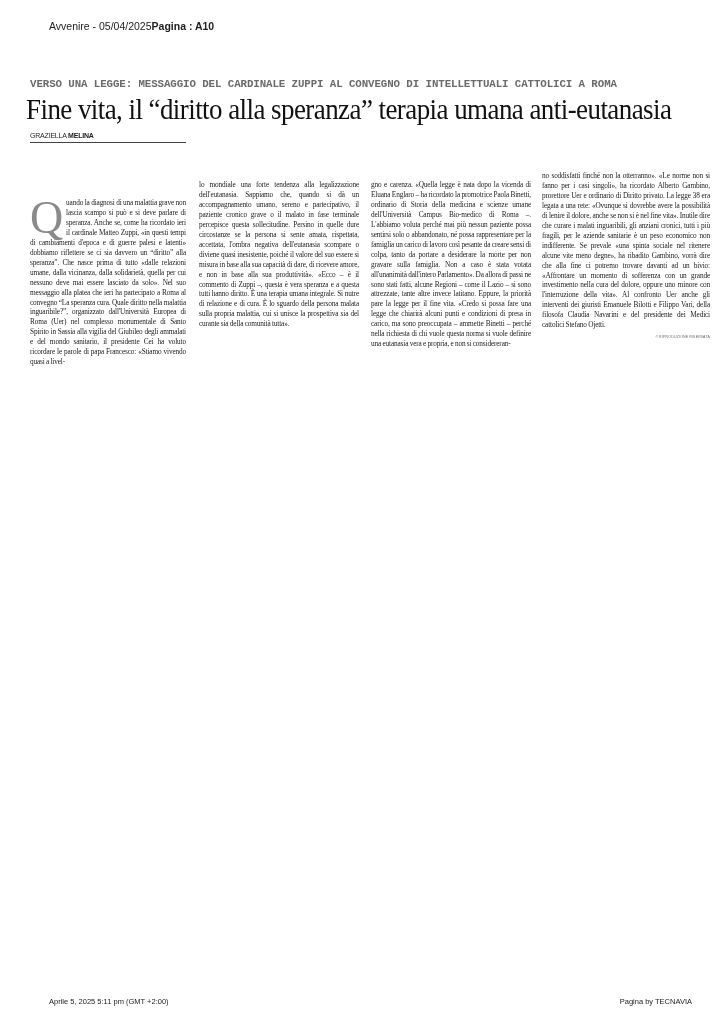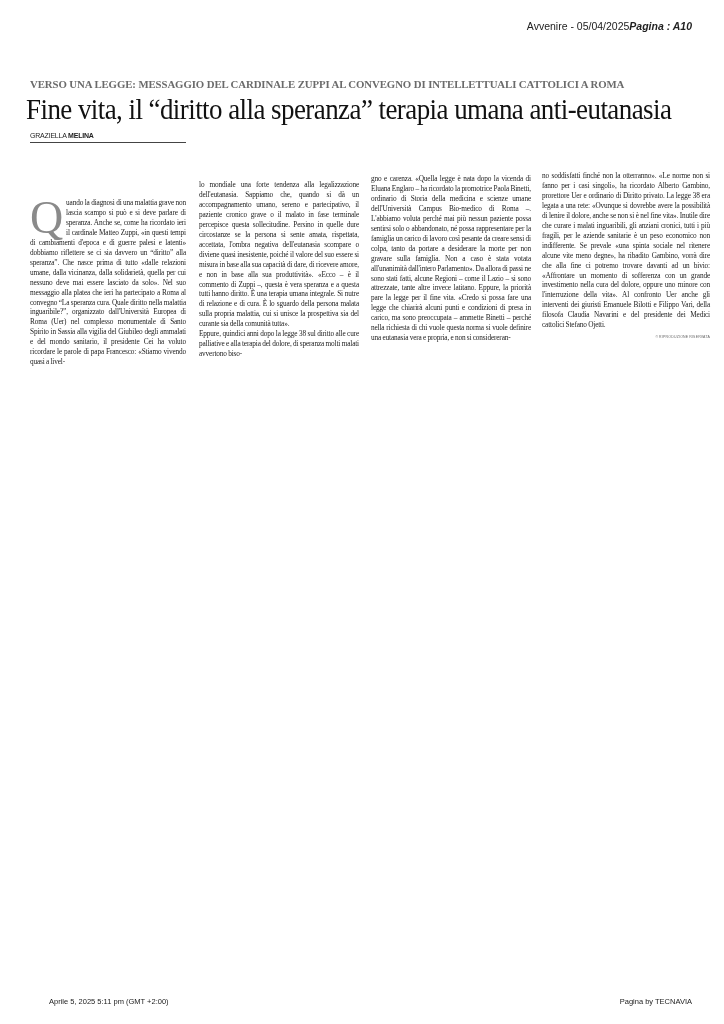--- a/index.html
+++ b/index.html
@@ -1,27 +1,27 @@
 <!DOCTYPE html>
 <html><head>
   <meta charset="utf-8">
   <style>
     html, body { margin: 0; padding: 0; background: #ffffff; }
     body { width: 724px; height: 1024px; position: relative; overflow: hidden; font-family: "Liberation Sans", sans-serif; color: #1a1a1a; }
-    .page-header { position: absolute; top: 20px; left: 49px; right: 32px; height: 16px; display: flex; justify-content: flex-end; font-family: "Liberation Sans", sans-serif; font-size: 10.5px; color: #222; }
-    .page-header .page-num { font-weight: bold; font-style: italic; }
-    .kicker { position: absolute; top: 78px; left: 30px; width: 680px; font-family: Liberation Serif, serif; font-weight: bold; font-size: 10.8px; color: #6b6b6b; letter-spacing: -0.1px; white-space: nowrap; }
+    .page-header { position: absolute; top: 20px; left: 49px; right: 32px; height: 16px; display: flex; justify-content: flex-start; font-family: "Liberation Sans", sans-serif; font-size: 10.5px; color: #222; }
+    .page-header .page-num { font-weight: bold; }
+    .kicker { position: absolute; top: 78px; left: 30px; width: 680px; font-family: Liberation Mono, monospace; font-weight: bold; font-size: 10.8px; color: #6b6b6b; letter-spacing: -0.1px; white-space: nowrap; }
     .headline { position: absolute; top: 92px; left: 26px; width: 690px; font-family: "Liberation Serif", serif; font-size: 29px; line-height: 34px; color: #111; white-space: nowrap; letter-spacing: -0.6px; transform: scaleX(0.93); transform-origin: left top; }
     .byline { position: absolute; top: 132px; left: 30px; width: 156px; font-family: "Liberation Sans", sans-serif; font-size: 7px; color: #222; border-bottom: 1px solid #444; padding-bottom: 3px; letter-spacing: -0.2px; }
     .byline b { font-weight: bold; }
     .col { position: absolute; font-family: "Liberation Serif", serif; font-size: 7.3px; line-height: 9.95px; color: #1c1c1c; text-align: justify; letter-spacing: -0.15px; word-spacing: -0.3px; margin-top: 45px; }
     .col p { margin: 0; text-indent: 0; }
     .col1 { top: 153px; left: 30px; width: 156px; }
     .col2 { top: 135px; left: 199px; width: 160px; }
-    .col3 { top: 129px; left: 371px; width: 160px; }
+    .col3 { top: 135px; left: 371px; width: 160px; }
     .col4 { top: 126px; left: 542px; width: 168px; }
     .dropcap { float: left; font-family: "Liberation Serif", serif; font-size: 46px; line-height: 38px; color: #8a8a8a; margin: 1px 3px 0 0; height: 38px; }
     .copyright { text-align: right; font-family: "Liberation Sans", sans-serif; font-size: 3.5px; color: #666; margin-top: 3px; letter-spacing: 0.2px; }
     .page-footer { position: absolute; top: 997px; left: 49px; right: 32px; display: flex; justify-content: space-between; font-family: "Liberation Sans", sans-serif; font-size: 7.5px; color: #222; text-align: right; }
   </style>
 </head>
 <body>
 
 <div class="page-header">
   <span>Avvenire - 05/04/2025</span>
@@ -37,21 +37,20 @@
   <b>MELINA</b>
 </div>
 
 <div class="col col1">
   <span class="dropcap">Q</span>
   <p>uando la diagnosi di una malattia grave non lascia scampo si può e si deve parlare di speranza. Anche se, come ha ricordato ieri il cardinale Matteo Zuppi, «in questi tempi di cambiamenti d'epoca e di guerre palesi e latenti» dobbiamo riflettere se ci sia davvero un “diritto” alla speranza”. Che nasce prima di tutto «dalle relazioni umane, dalla vicinanza, dalla solidarietà, quella per cui nessuno deve mai essere lasciato da solo». Nel suo messaggio alla platea che ieri ha partecipato a Roma al convegno “La speranza cura. Quale diritto nella malattia inguaribile?”, organizzato dall'Università Europea di Roma (Uer) nel complesso monumentale di Santo Spirito in Sassia alla vigilia del Giubileo degli ammalati e del mondo sanitario, il presidente Cei ha voluto ricordare le parole di papa Francesco: «Stiamo vivendo quasi a livel-</p>
 </div>
 
 <div class="col col2">
   <p>lo mondiale una forte tendenza alla legalizzazione dell'eutanasia. Sappiamo che, quando si dà un accompagnamento umano, sereno e partecipativo, il paziente cronico grave o il malato in fase terminale percepisce questa sollecitudine. Persino in quelle dure circostanze se la persona si sente amata, rispettata, accettata, l'ombra negativa dell'eutanasia scompare o diviene quasi inesistente, poiché il valore del suo essere si misura in base alla sua capacità di dare, di ricevere amore, e non in base alla sua produttività». «Ecco – è il commento di Zuppi –, questa è vera speranza e a questa tutti hanno diritto. È una terapia umana integrale. Si nutre di relazione e di cura. È lo sguardo della persona malata sulla propria malattia, cui si unisce la prospettiva sia del curante sia della comunità tutta».</p>
-  <p>Eppure, quindici anni dopo la legge 38 sul diritto alle cure palliative e alla terapia del dolore, di speranza molti malati avvertono biso-</p>
 </div>
 
 <div class="col col3">
   <p>gno e carenza. «Quella legge è nata dopo la vicenda di Eluana Englaro – ha ricordato la promotrice Paola Binetti, ordinario di Storia della medicina e scienze umane dell'Università Campus Bio-medico di Roma –. L'abbiamo voluta perché mai più nessun paziente possa sentirsi solo o abbandonato, né possa rappresentare per la famiglia un carico di lavoro così pesante da creare sensi di colpa, tanto da portare a desiderare la morte per non gravare sulla famiglia. Non a caso è stata votata all'unanimità dall'intero Parlamento». Da allora di passi ne sono stati fatti, alcune Regioni – come il Lazio – si sono attrezzate, tante altre invece latitano. Eppure, la priorità pare la legge per il fine vita. «Credo si possa fare una legge che chiarirà alcuni punti e condizioni di presa in carico, ma sono preoccupata – ammette Binetti – perché nella richiesta di chi vuole questa norma si vuole definire una eutanasia vera e propria, e non si considereran-</p>
 </div>
 
 <div class="col col4">
   <p>no soddisfatti finché non la otterranno». «Le norme non si fanno per i casi singoli», ha ricordato Alberto Gambino, prorettore Uer e ordinario di Diritto privato. La legge 38 era legata a una rete: «Ovunque si dovrebbe avere la possibilità di lenire il dolore, anche se non si è nel fine vita». Inutile dire che curare i malati inguaribili, gli anziani cronici, tutti i più fragili, per le aziende sanitarie è un peso economico non indifferente. Se prevale «una spinta sociale nel ritenere alcune vite meno degne», ha ribadito Gambino, vorrà dire che alla fine ci potremo trovare davanti ad un bivio: «Affrontare un momento di sofferenza con un grande investimento nella cura del dolore, oppure uno minore con l'interruzione della vita». Al confronto Uer anche gli interventi dei giuristi Emanuele Bilotti e Filippo Vari, della filosofa Claudia Navarini e del presidente dei Medici cattolici Stefano Ojetti.</p>
   <div class="copyright">© RIPRODUZIONE RISERVATA</div>
 </div>

